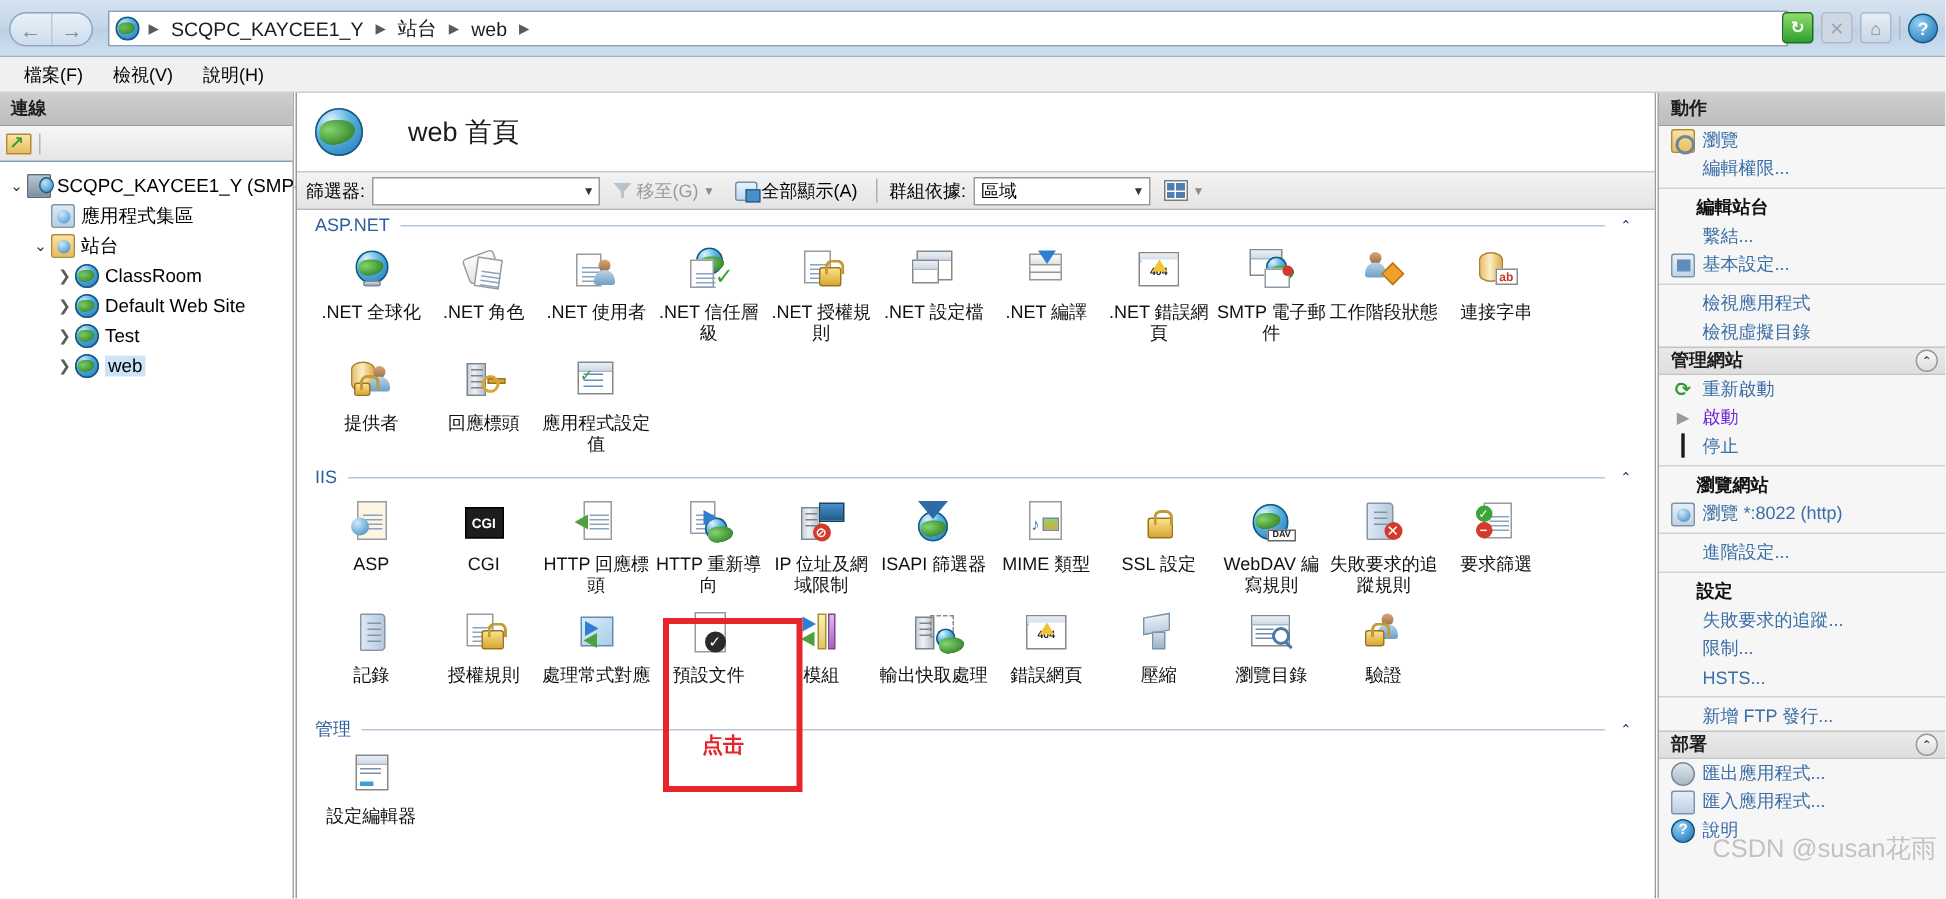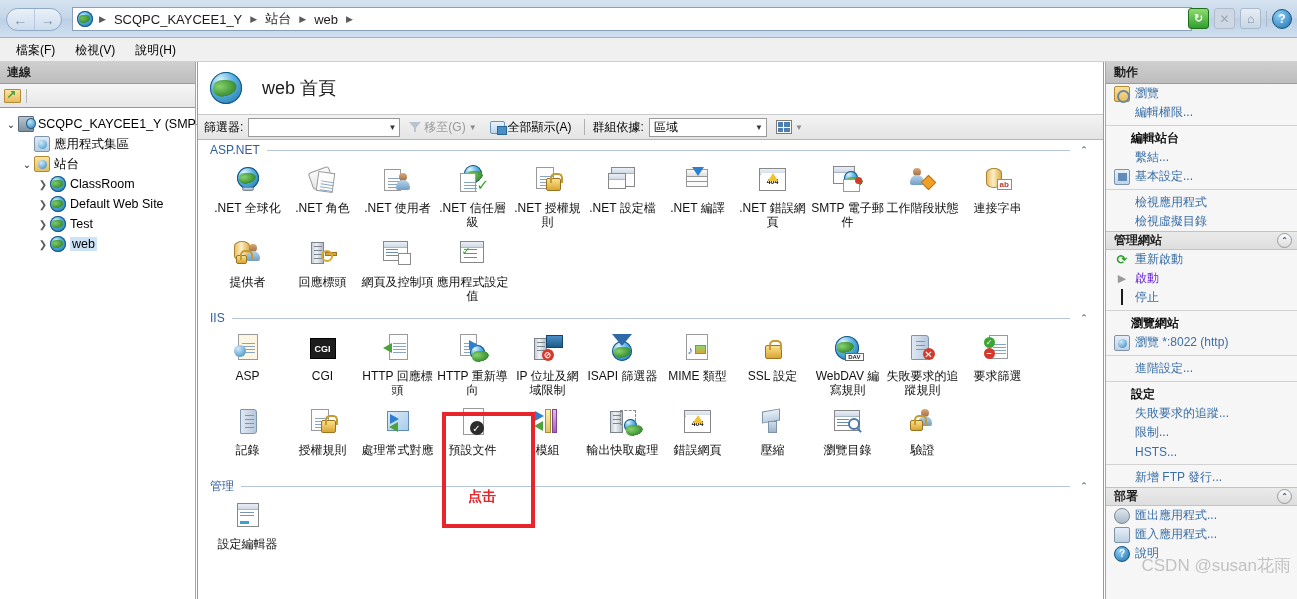--- a/index.html
+++ b/index.html
@@ -96,21 +96,21 @@
   .ic-site { border-radius:50%;
     background: radial-gradient(circle at 35% 28%, #cfeafc 0%, #4aa8dd 42%, #1f6fa8 100%);
     box-shadow: inset 0 0 0 1px #17567f; position:relative; }
   .ic-site::after { content:""; position:absolute; left:2px; top:4px; width:11px; height:8px;
     background: radial-gradient(ellipse at 30% 40%, #7ccb63 0%, #3d8f36 70%, transparent 72%);
     border-radius:40%; }
 
   
   .centerpane { position:absolute; left:197px; top:62px; width:907px; height:537px;
     background:#fff; border:1px solid #9a9a9a; border-top:none; border-bottom:none; }
-  .content-head { height:52px; display:flex; align-items:center; padding-left:12px; gap:20px;
+  .content-head { height:52px; display:flex; align-items:center; padding-left:12px; gap:30px;
     background:#fff; }
   .globe-lg { width:32px; height:32px; border-radius:50%;
     background: radial-gradient(circle at 33% 26%, #dff2fd 0%, #59b3e3 40%, #1c6ea6 100%);
     box-shadow: inset 0 0 0 1px #14567f; position:relative; flex:0 0 32px; }
   .globe-lg::after { content:""; position:absolute; left:3px; top:8px; width:24px; height:17px;
     background: radial-gradient(ellipse at 28% 38%, #86d46c 0%, #3a8c33 68%, transparent 70%);
     border-radius:42%; }
   .page-title { font-size:18px; color:#1a1a1a; }
 
   .filterbar { height:26px; background:linear-gradient(to bottom,#f3f3f3,#e4e4e4);
@@ -487,28 +487,20 @@
                   <i style="top:7px;"></i>
                   <i style="top:11px;"></i>
                   <i style="top:15px;"></i>
                 </div>
                 <div class="key" style="left:19px;top:13px;"></div>
               </div>
               <div class="ic-cap">回應標頭</div>
             </div>
             <div class="iconcell">
               <div class="ic-box">
-                <div class="win" style="left:2px;top:2px;width:25px;height:20px;"></div>
-                <div style="position:absolute;left:5px;top:10px;width:12px;height:1px;background:#6b8bb0;box-shadow:0 3px 0 #6b8bb0,0 6px 0 #6b8bb0;"></div>
-                <div style="position:absolute;left:17px;top:14px;width:13px;height:12px;background:#fff;border:1px solid #8a8a8a;"></div>
-              </div>
-              <div class="ic-cap">網頁及控制項</div>
-            </div>
-            <div class="iconcell">
-              <div class="ic-box">
                 <div class="win" style="left:4px;top:2px;width:24px;height:22px;"></div>
                 <div style="position:absolute;left:8px;top:10px;width:13px;height:1px;background:#5f8cb8;box-shadow:0 4px 0 #5f8cb8,0 8px 0 #5f8cb8;"></div>
                 <div class="check-green" style="left:6px;top:7px;font-size:11px;">✓</div>
               </div>
               <div class="ic-cap">應用程式設定值</div>
             </div>
           </div>
         </div>
         <div class="section">
           <div class="sect-head">

